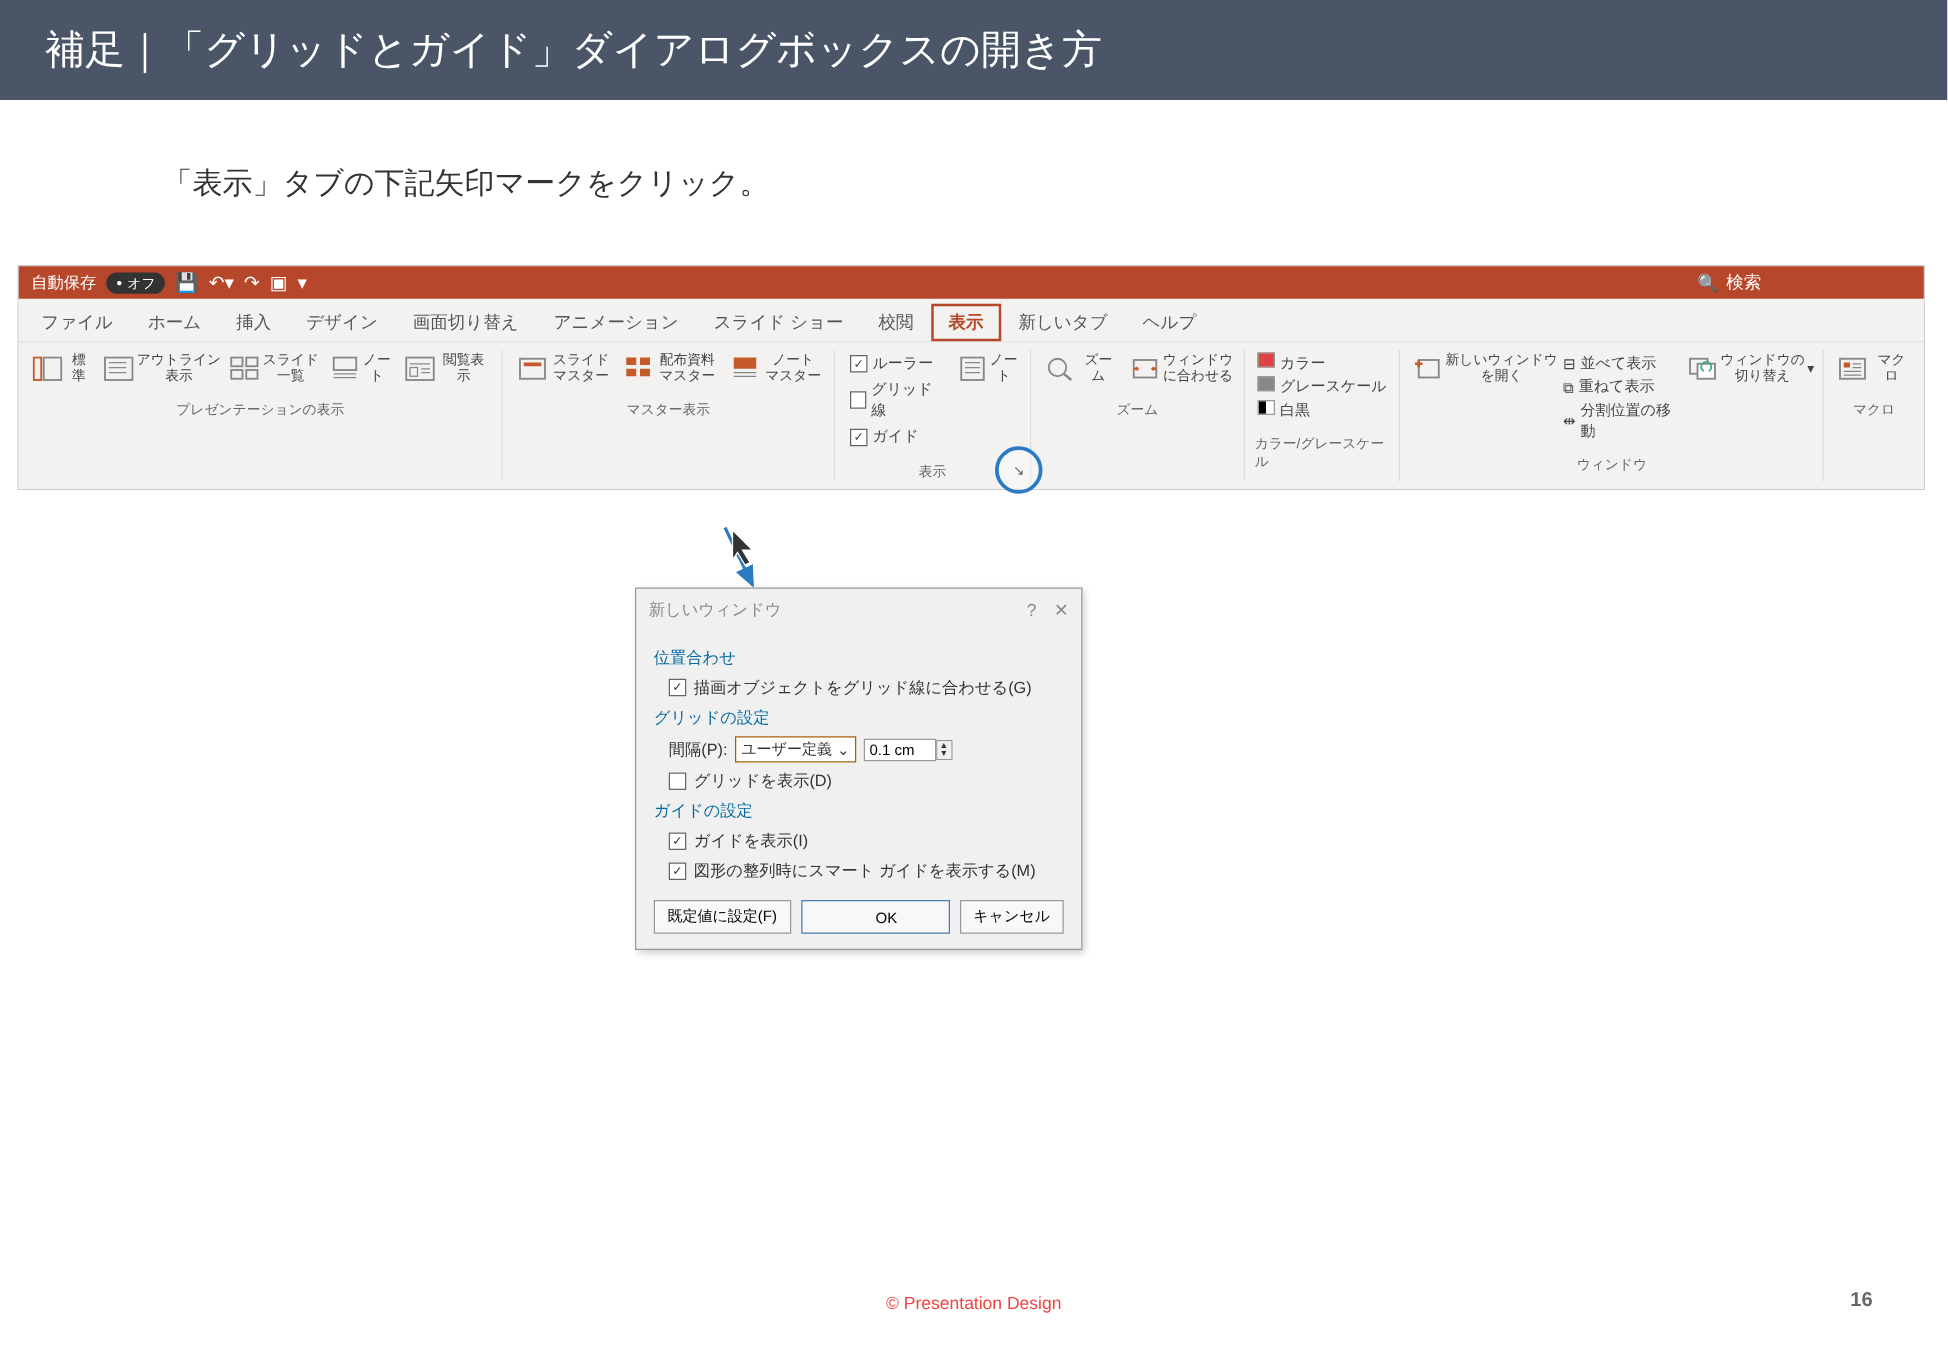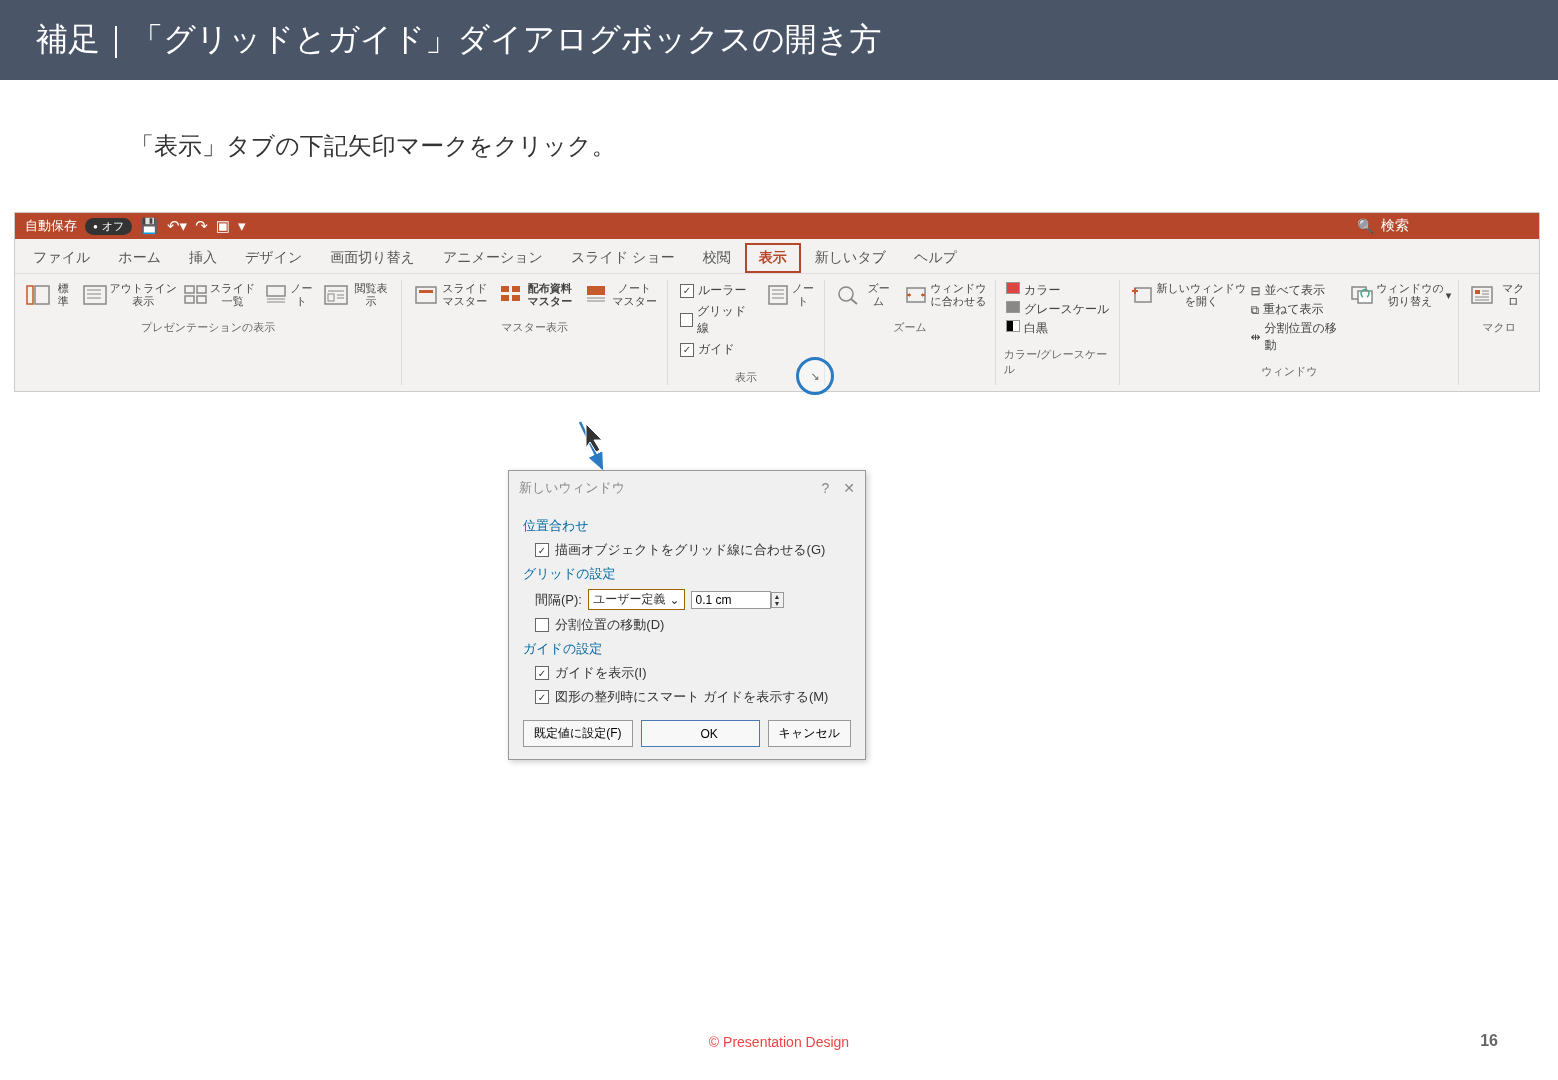--- a/index.html
+++ b/index.html
@@ -41,21 +41,21 @@
     .annotation-arrow { position: absolute; left: 574px; top: 416px; pointer-events: none; }
     
     .dialog { position: absolute; left: 508px; top: 470px; width: 358px; background: #f0f0f0; border: 1px solid #999; box-shadow: 2px 2px 6px rgba(0,0,0,0.2); font-size: 13px; }
     .dialog-title { display: flex; justify-content: space-between; align-items: center; padding: 8px 10px; color: #888; }
     .dialog-title-buttons { display: flex; gap: 14px; font-size: 14px; color: #888; }
     .dialog-body { padding: 6px 14px 12px; color: #333; }
     .dialog-section-label { font-size: 13px; color: #0369a1; margin-top: 6px; margin-bottom: 6px; font-family: Liberation Serif, serif; }
     .dialog-row { display: flex; align-items: center; gap: 6px; margin: 6px 0 6px 12px; }
     .dialog-select { border: 1px solid #a16207; background: #fff; padding: 1px 4px; font-size: 12px; display: flex; align-items: center; gap: 4px; }
     .dialog-spinner { display: flex; align-items: center; }
-    .dialog-input { border: 1px solid #999; background: #fff; padding: 1px 4px; width: 80px; font-size: 12px; }
+    .dialog-input { border: 1px solid #999; background: #fff; padding: 1px 4px; width: 58px; font-size: 12px; }
     .spinner-btns { display: flex; flex-direction: column; border: 1px solid #999; }
     .spinner-btns span { font-size: 7px; padding: 0 2px; background: #f0f0f0; line-height: 1; cursor: pointer; }
     .dialog-buttons { display: flex; gap: 8px; margin-top: 14px; }
     .dialog-btn { border: 1px solid #999; background: #f8f8f8; padding: 4px 10px; font-size: 12px; cursor: pointer; }
     .dialog-btn.highlighted { border: 1.5px solid #4a7bb5; padding-left: 28px; }
     .chk { width: 14px; height: 14px; border: 1px solid #666; display: inline-flex; align-items: center; justify-content: center; font-size: 10px; background: #fff; }
     
     .footer { position: absolute; bottom: 30px; width: 100%; text-align: center; color: #ef4444; font-size: 14px; }
     .page-num { position: absolute; bottom: 30px; right: 60px; color: #666; font-size: 16px; font-weight: bold; }
     
@@ -176,21 +176,21 @@
           </div>
         <div class="ribbon-btn">
             <span class="ribbon-btn-icon">
               <svg class="icon" viewBox="0 0 24 20">
                 <rect x="2" y="1" width="8" height="6" fill="#c55a2b"></rect>
                 <rect x="13" y="1" width="8" height="6" fill="#c55a2b"></rect>
                 <rect x="2" y="10" width="8" height="6" fill="#c55a2b"></rect>
                 <rect x="13" y="10" width="8" height="6" fill="#c55a2b"></rect>
               </svg>
             </span>
-            <span style="white-space:pre;font-weight:bold;">配布資料
+            <span style="white-space:pre;">配布資料
 マスター</span>
           </div>
         <div class="ribbon-btn">
             <span class="ribbon-btn-icon">
               <svg class="icon" viewBox="0 0 24 20">
                 <rect x="3" y="1" width="18" height="9" fill="#c55a2b"></rect>
                 <line x1="3" y1="13" x2="21" y2="13" stroke="#888"></line>
                 <line x1="3" y1="16" x2="21" y2="16" stroke="#888"></line>
               </svg>
             </span>
@@ -376,21 +376,21 @@
       <div class="dialog-spinner">
         <input class="dialog-input" value="0.1 cm" style="">
         <div class="spinner-btns">
             <span>▲</span>
             <span>▼</span>
           </div>
       </div>
     </div>
     <div class="dialog-row">
       <span class="chk"></span>
-      <span>分割位置の移動(D)</span>
+      <span>グリッドを表示(D)</span>
     </div>
 
     <div class="dialog-section-label">ガイドの設定</div>
     <div class="dialog-row">
       <span class="chk">✓</span>
       <span>ガイドを表示(I)</span>
     </div>
     <div class="dialog-row">
       <span class="chk">✓</span>
       <span>図形の整列時にスマート ガイドを表示する(M)</span>

